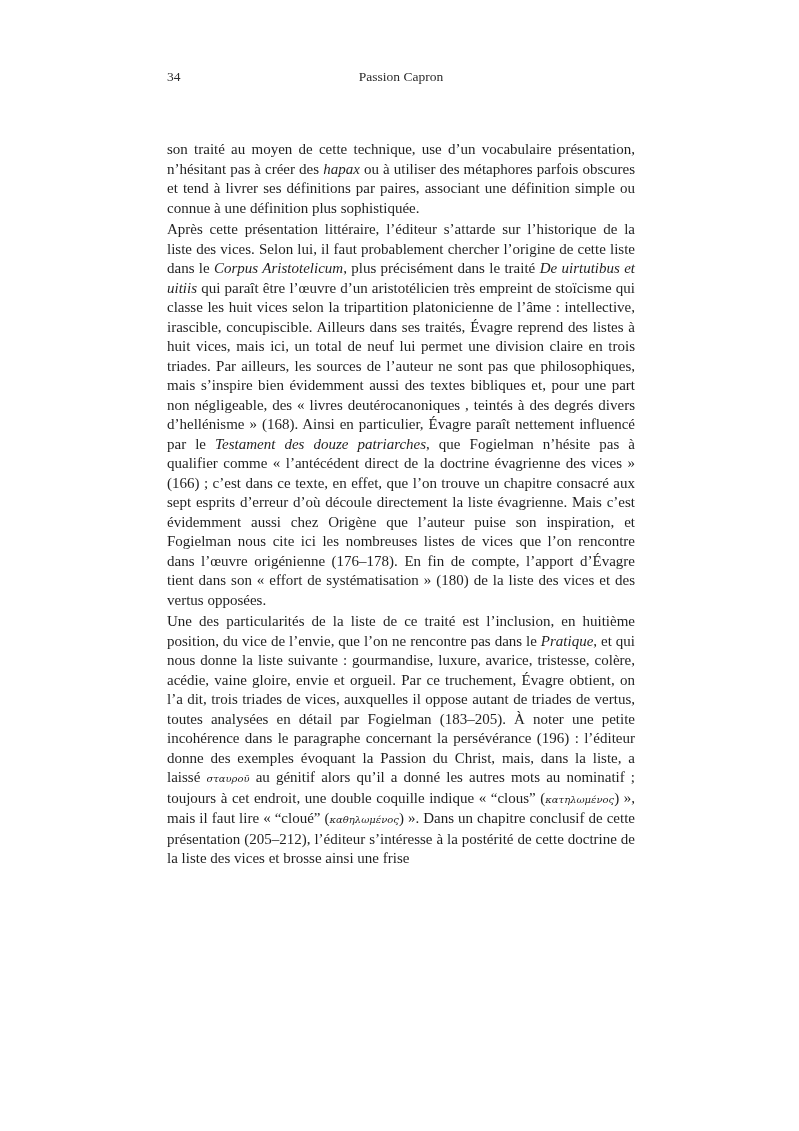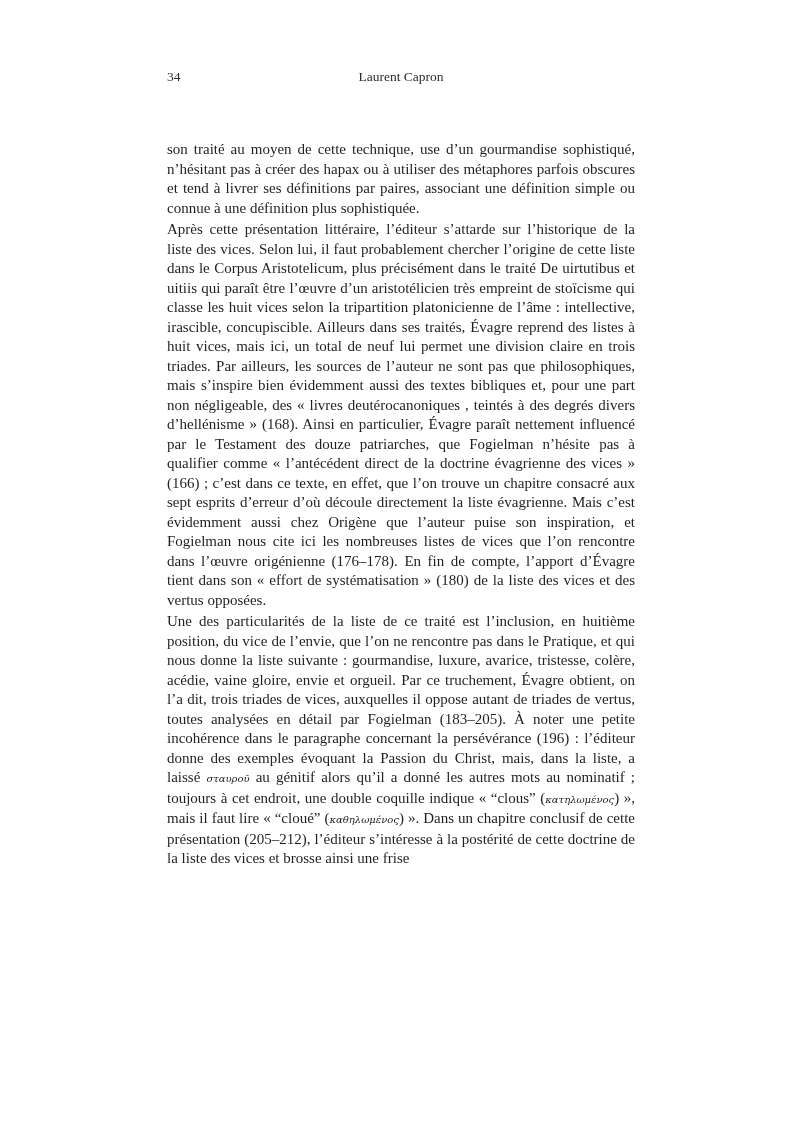--- a/index.html
+++ b/index.html
@@ -43,40 +43,40 @@
     top: 140px;
     left: 167px;
     width: 468px;
     font-size: 15px;
     line-height: 19.5px;
     text-align: justify;
     color: #1f1f1f;
   }
   .text-block p { margin: 0; }
   .text-block p + p { margin-top: 2px; }
-  .it { }
+  .it { font-style: italic; }
   .greek {
     font-style: italic;
     font-family: "DejaVu Serif", serif;
     font-size: 10px;
   }
 </style>
 </head>
 <body>
 
 <div class="page">
 
   <header class="running-head">
     <span class="page-num">34</span>
-    <span class="head-title">Laurent Capron</span>
+    <span class="head-title">Passion Capron</span>
   </header>
 
   <main class="text-block">
 
-    <p><span>son traité au moyen de cette technique, use d’un gourmandise sophistiqué, n’hésitant pas à créer des </span><span class="it">hapax</span><span> ou à utiliser des métaphores parfois obscures et tend à livrer ses définitions par paires, associant une définition simple ou connue à une définition plus sophistiquée.</span></p>
+    <p><span>son traité au moyen de cette technique, use d’un vocabulaire présentation, n’hésitant pas à créer des </span><span class="it">hapax</span><span> ou à utiliser des métaphores parfois obscures et tend à livrer ses définitions par paires, associant une définition simple ou connue à une définition plus sophistiquée.</span></p>
 
     <p><span>Après cette présentation littéraire, l’éditeur s’attarde sur l’historique de la liste des vices. Selon lui, il faut probablement chercher l’origine de cette liste dans le </span><span class="it">Corpus Aristotelicum</span><span>, plus précisément dans le traité </span><span class="it">De uirtutibus et uitiis</span><span> qui paraît être l’œuvre d’un aristotélicien très empreint de stoïcisme qui classe les huit vices selon la tripartition platonicienne de l’âme : intellective, irascible, concupiscible. Ailleurs dans ses traités, Évagre reprend des listes à huit vices, mais ici, un total de neuf lui permet une division claire en trois triades. Par ailleurs, les sources de l’auteur ne sont pas que philosophiques, mais s’inspire bien évidemment aussi des textes bibliques et, pour une part non négligeable, des « livres deutérocanoniques , teintés à des degrés divers d’hellénisme » (168). Ainsi en particulier, Évagre paraît nettement influencé par le </span><span class="it">Testament des douze patriarches</span><span>, que Fogielman n’hésite pas à qualifier comme « l’antécédent direct de la doctrine évagrienne des vices » (166) ; c’est dans ce texte, en effet, que l’on trouve un chapitre consacré aux sept esprits d’erreur d’où découle directement la liste évagrienne. Mais c’est évidemment aussi chez Origène que l’auteur puise son inspiration, et Fogielman nous cite ici les nombreuses listes de vices que l’on rencontre dans l’œuvre origénienne (176–178). En fin de compte, l’apport d’Évagre tient dans son « effort de systématisation » (180) de la liste des vices et des vertus opposées.</span></p>
 
     <p><span>Une des particularités de la liste de ce traité est l’inclusion, en huitième position, du vice de l’envie, que l’on ne rencontre pas dans le </span><span class="it">Pratique</span><span>, et qui nous donne la liste suivante : gourmandise, luxure, avarice, tristesse, colère, acédie, vaine gloire, envie et orgueil. Par ce truchement, Évagre obtient, on l’a dit, trois triades de vices, auxquelles il oppose autant de triades de vertus, toutes analysées en détail par Fogielman (183–205). À noter une petite incohérence dans le paragraphe concernant la persévérance (196) : l’éditeur donne des exemples évoquant la Passion du Christ, mais, dans la liste, a laissé </span><span class="greek">σταυροῦ</span><span> au génitif alors qu’il a donné les autres mots au nominatif ; toujours à cet endroit, une double coquille indique « “clous” (</span><span class="greek">κατηλωμένος</span><span>) », mais il faut lire « “cloué” (</span><span class="greek">καθηλωμένος</span><span>) ». Dans un chapitre conclusif de cette présentation (205–212), l’éditeur s’intéresse à la postérité de cette doctrine de la liste des vices et brosse ainsi une frise</span></p>
 
   </main>
 
 </div>
 
 </body></html>

